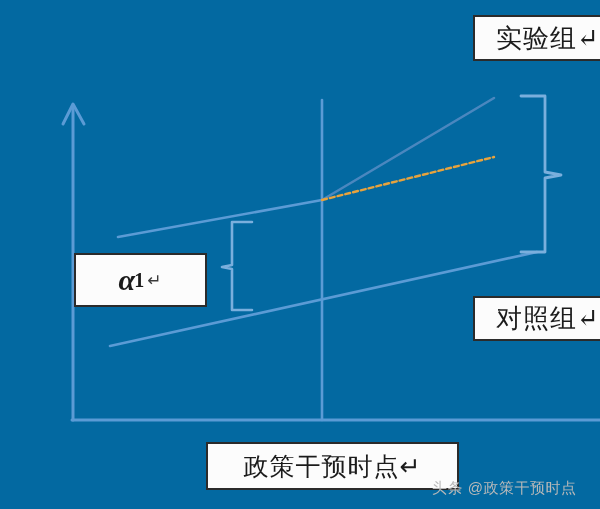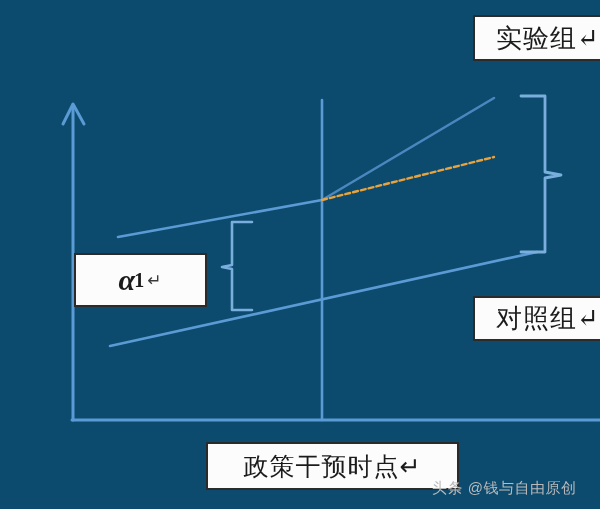--- a/index.html
+++ b/index.html
@@ -7,21 +7,21 @@
     padding: 0;
     background: #ffffff;
   }
   body {
     font-family: "Liberation Sans", sans-serif;
   }
   #canvas {
     position: relative;
     width: 600px;
     height: 509px;
-    background: #0c4a6e;
+    background: #0369a1;
     overflow: hidden;
   }
   #canvas svg.layer {
     position: absolute;
     left: 0;
     top: 0;
     width: 600px;
     height: 509px;
     pointer-events: none;
   }
@@ -157,16 +157,16 @@
     <span class="alpha-text">α</span>
       <span class="alpha-sub">1</span>
       <span class="pilcrow">↵</span>
   </div>
 
   <div class="label-box" id="box-timepoint">
     <span>政策干预时点↵</span>
   </div>
 
   <div id="watermark">
-    <span>头条 @钱与自由原创</span>
+    <span>头条 @政策干预时点</span>
   </div>
 
 </div>
 
 </body></html>

